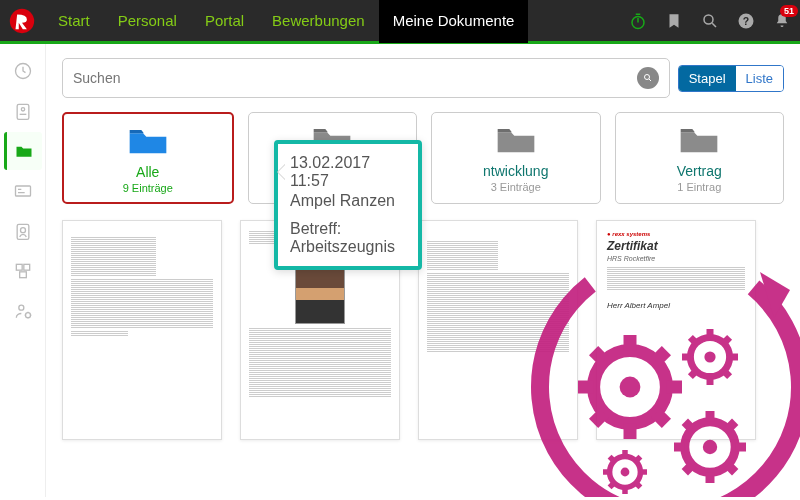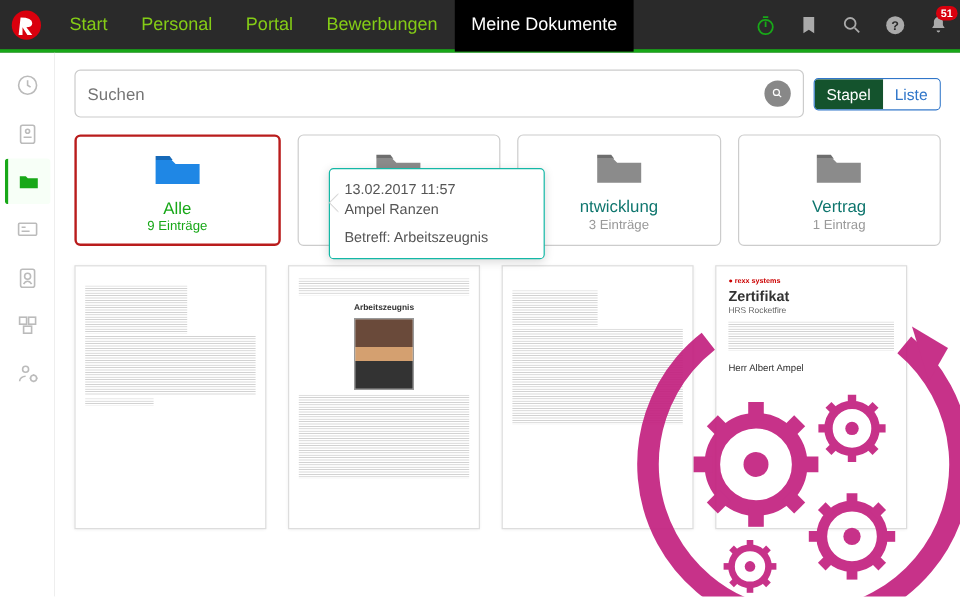--- a/index.html
+++ b/index.html
@@ -26,40 +26,40 @@
   .main { flex: 1; padding: 14px 16px; background: #fff; position: relative; overflow: hidden; }
 
   
   .search-row { display: flex; gap: 8px; align-items: center; margin-bottom: 14px; }
   .search-box { flex: 1; height: 40px; border: 1px solid #ccc; border-radius: 5px; display: flex; align-items: center; padding: 0 10px; color: #999; font-size: 14px; position: relative; }
   .search-box input { border: none; outline: none; flex: 1; font-size: 14px; background: transparent; }
   .search-btn { width: 22px; height: 22px; border-radius: 50%; background: #888; display: flex; align-items: center; justify-content: center; }
   .search-btn svg { width: 12px; height: 12px; fill: #fff; }
   .toggle-group { display: flex; border: 1px solid #3076c9; border-radius: 4px; overflow: hidden; font-size: 13px; }
   .toggle-btn { padding: 5px 10px; cursor: pointer; color: #3076c9; background: #fff; }
-  .toggle-btn.active { background: #14532d; color: #fff; }
+  .toggle-btn.active { background: #0369a1; color: #fff; }
 
   
   .cat-row { display: flex; gap: 14px; margin-bottom: 16px; }
   .cat-card { flex: 1; min-width: 0; border: 1px solid #ccc; border-radius: 5px; padding: 10px 6px 8px; text-align: center; cursor: pointer; background: #fff; }
   .cat-card.active { border: 2px solid #b91c1c; }
   .cat-card .folder-icon { width: 40px; height: 32px; margin: 0 auto 4px; }
   .cat-card .cat-label { font-size: 14px; color: #0f766e; }
   .cat-card.active .cat-label { color: #18a818; }
   .cat-card .cat-count { font-size: 11px; color: #999; margin-top: 2px; }
   .cat-card.active .cat-count { color: #18a818; }
 
   
-  .tooltip { position: absolute; top: 96px; left: 228px; width: 180px; background: #fff; border: 1px solid #14b8a6; border-radius: 4px; box-shadow: 0 2px 8px rgba(0,0,0,.15); padding: 10px 12px; font-size: 12px; color: #555; z-index: 50; }
+  .tooltip { position: absolute; top: 96px; left: 228px; width: 148px; background: #fff; border: 4px solid #14b8a6; border-radius: 4px; box-shadow: 0 2px 8px rgba(0,0,0,.15); padding: 10px 12px; font-size: 16px; color: #555; z-index: 50; }
   .tooltip::before { content: ''; position: absolute; left: -8px; top: 20px; border: 8px solid transparent; border-right-color: #fff; filter: drop-shadow(-1px 0 0 #ccc); }
   .tooltip-line { margin-bottom: 2px; }
   .tooltip-subject { margin-top: 10px; }
 
   
-  .doc-row { display: flex; gap: 18px; align-items: flex-start; }
+  .doc-row { display: flex; gap: 18px; align-items: flex-start; font-style: italic; }
   .doc-thumb { width: 160px; height: 220px; background: #fff; border: 1px solid #ddd; box-shadow: 0 1px 3px rgba(0,0,0,.08); position: relative; padding: 8px; overflow: hidden; font-size: 5px; color: #888; line-height: 1.3; }
   .doc-thumb::before, .doc-thumb::after { content: ''; position: absolute; inset: 0; border: 1px solid #ddd; background: #fff; z-index: -1; }
   .stack .doc-thumb::before { transform: translate(4px, 3px); z-index: -1; }
   .stack .doc-thumb::after { transform: translate(8px, 6px); z-index: -2; }
   .stack { position: relative; }
   .thumb-lines { height: 4px; background: linear-gradient(#ccc 50%, transparent 50%); background-size: 100% 2px; margin: 2px 0; }
   .thumb-title { font-weight: bold; text-align: center; margin: 6px 0 4px; font-size: 7px; color: #333; }
   .portrait { width: 50px; height: 60px; background: linear-gradient(#6a4a3a 40%, #d4a070 40% 60%, #333 60%); margin: 4px auto; border: 1px solid #999; }
 
   

